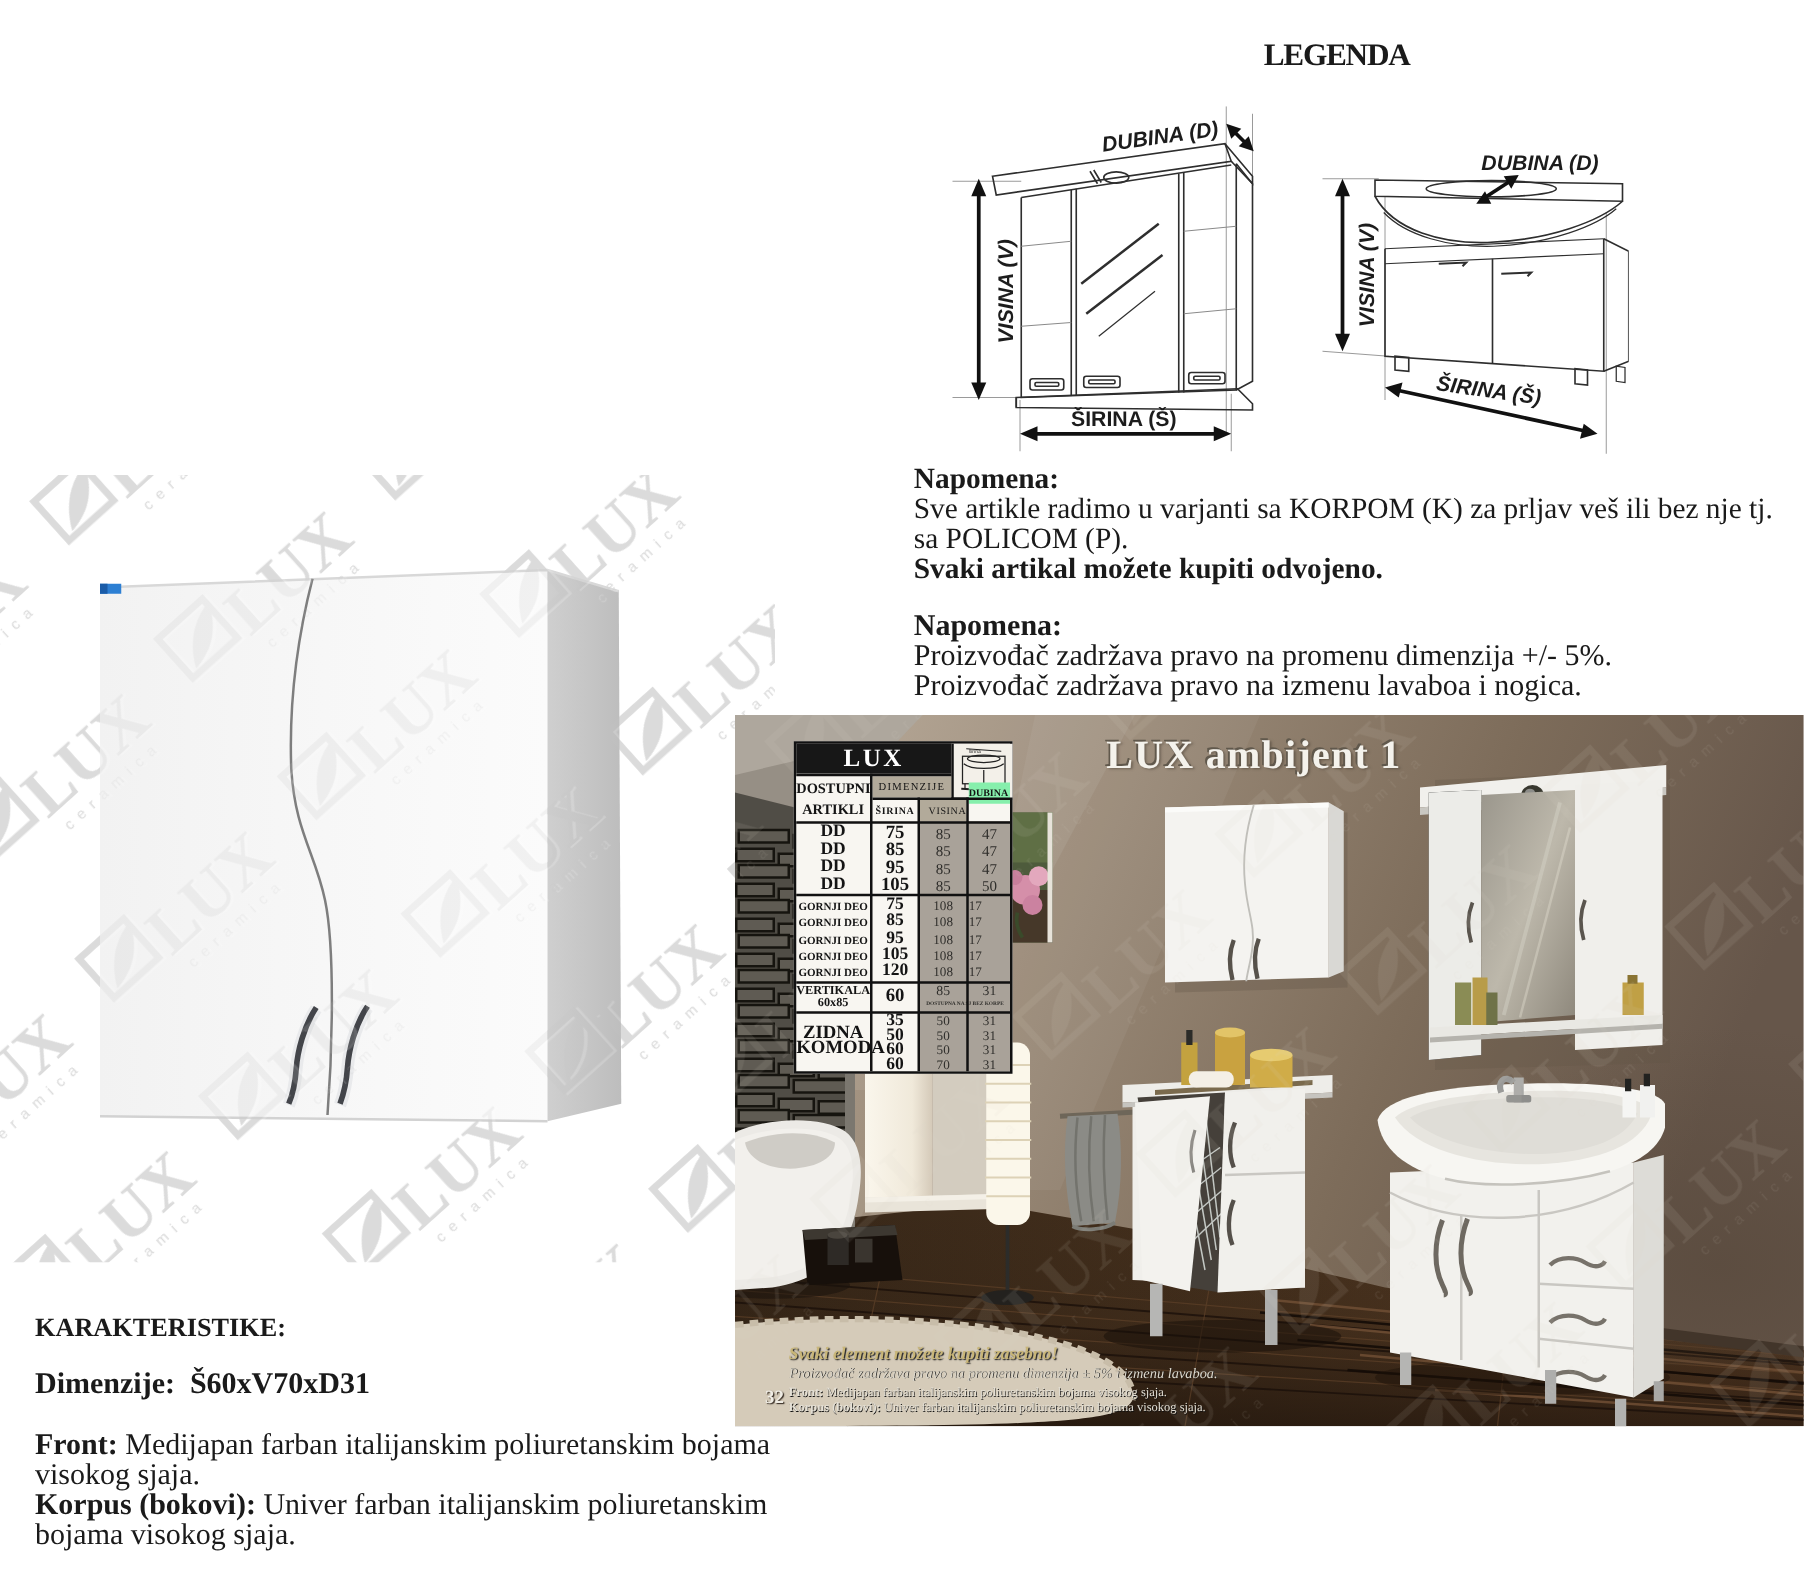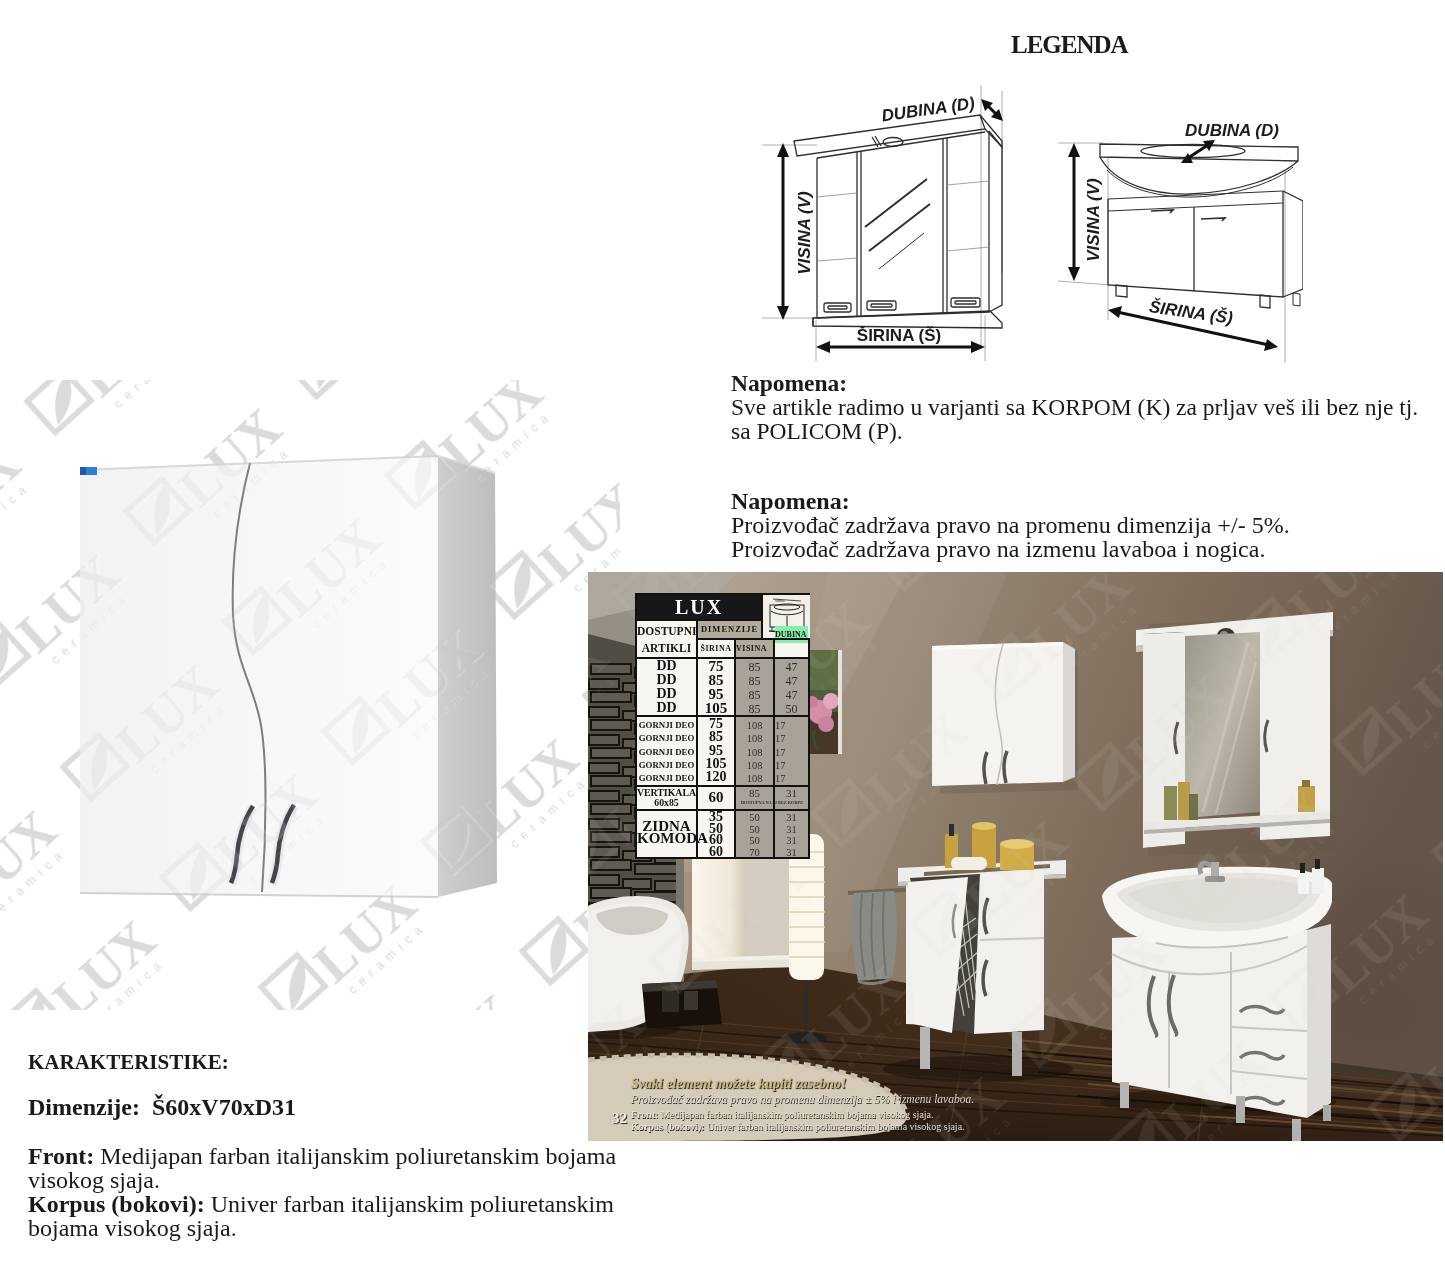--- a/index.html
+++ b/index.html
@@ -139,20 +139,21 @@
   <text x="177" y="21" font-size="17" font-weight="bold" font-style="italic" text-anchor="middle">DUBINA (D)</text>
   <text x="38" y="111" font-size="17" font-weight="bold" font-style="italic" text-anchor="middle" transform="rotate(-90 38 105)">VISINA (V)</text>
   <text x="136" y="203" font-size="17" font-weight="bold" font-style="italic" text-anchor="middle" transform="rotate(8 136 197)">ŠIRINA (Š)</text>
 </g>
 </svg>
 
 <div class="abs" style="left:731px;top:371px;font-size:23.5px;line-height:24px;">
 <b>Napomena:</b><br>
 Sve artikle radimo u varjanti sa KORPOM (K) za prljav veš ili bez nje tj.<br>
 sa POLICOM (P).<br>
+<b>Svaki artikal možete kupiti odvojeno.</b>
 </div>
 
 <div class="abs" style="left:731px;top:489px;font-size:24px;line-height:24px;">
 <b>Napomena:</b><br>
 Proizvođač zadržava pravo na promenu dimenzija +/- 5%.<br>
 Proizvođač zadržava pravo na izmenu lavaboa i nogica.
 </div>
 
 <svg class="abs" style="left:0px;top:380px;" width="620" height="630" viewBox="0 0 620 630">
 <defs>
@@ -538,20 +539,22 @@
   <rect x="412" y="272" width="34" height="26" fill="#d0ac48"></rect>
   <ellipse cx="429" cy="272" rx="17" ry="5" fill="#e6cb70"></ellipse>
   <rect x="357" y="262" width="13" height="34" fill="#c3a23f"></rect>
   <rect x="361" y="252" width="5" height="12" fill="#2b2b28"></rect>
   <rect x="363" y="285" width="36" height="13" rx="6" fill="#f4efe6"></rect>
 </g>
 
 <rect x="0" y="0" width="855" height="569" fill="url(#wmp)" opacity="0.10"></rect>
 </svg>
 
+<div class="abs" style="left:297px;top:13px;font-size:32px;font-weight:bold;color:#f4f2ec;
+     text-shadow:-1.5px -1.5px 0 #60584c, 1.5px 1.5px 2px rgba(70,60,50,0.55);letter-spacing:1px;">LUX ambijent 1</div>
 
 <div class="abs" style="left:47px;top:21px;width:175px;height:266px;background:#f8f6f1;border:2px solid #111;box-sizing:border-box;font-family:'Liberation Serif',serif;color:#141414;">
 
   <div class="abs" style="left:0;top:0;width:124px;height:24px;background:#171717;color:#fff;text-align:center;font-size:20px;font-weight:bold;line-height:24px;letter-spacing:2px;">LUX</div>
 
   <div class="abs" style="left:124px;top:0;width:47px;height:43px;background:#f3f0e9;border-left:2px solid #111;border-bottom:2px solid #111;">
     <svg width="47" height="43" viewBox="0 0 47 43">
       <g fill="none" stroke="#222" stroke-width="1">
         <rect x="7" y="10" width="34" height="22"></rect>
         <ellipse cx="24" cy="12" rx="13" ry="3"></ellipse>
@@ -560,23 +563,23 @@
         <line x1="9" y1="32" x2="9" y2="36"></line>
               <line x1="39" y1="32" x2="39" y2="36"></line>
         <path d="M6,36 L42,38" stroke-width="1.5"></path>
         <path d="M10,4 L38,6" stroke-width="0.8"></path>
       </g>
       <text x="12" y="7" font-size="4" fill="#222" font-family="Liberation Sans,sans-serif">širina</text>
     </svg>
   </div>
 
   <div class="abs" style="left:0;top:24px;width:59px;height:39px;background:#f8f6f1;text-align:center;font-weight:bold;font-size:11.5px;line-height:17px;padding-top:4px;box-sizing:border-box;white-space:nowrap;">DOSTUPNI<br>ARTIKLI</div>
-  <div class="abs" style="left:61px;top:26px;width:63px;height:17px;background:#b2aa9a;text-align:center;font-weight:bold;font-size:8.5px;line-height:17px;letter-spacing:1px;white-space:nowrap;">DIMENZIJE</div>
+  <div class="abs" style="left:61px;top:26px;width:63px;height:17px;background:#b2aa9a;text-align:center;font-weight:normal;font-size:8.5px;line-height:17px;letter-spacing:1px;white-space:nowrap;">DIMENZIJE</div>
   <div class="abs" style="left:61px;top:45px;width:36px;height:17px;background:#f8f6f1;text-align:center;font-weight:bold;font-size:8px;line-height:17px;letter-spacing:0.5px;white-space:nowrap;">ŠIRINA</div>
-  <div class="abs" style="left:99px;top:45px;width:37px;height:17px;background:#b2aa9a;text-align:left;font-weight:bold;font-size:8px;line-height:17px;letter-spacing:0.5px;white-space:nowrap;">VISINA</div>
+  <div class="abs" style="left:99px;top:45px;width:37px;height:17px;background:#b2aa9a;text-align:right;font-weight:normal;font-size:8px;line-height:17px;letter-spacing:0.5px;white-space:nowrap;">VISINA</div>
   <div class="abs" style="left:138px;top:31px;width:33px;height:17px;background:#86efac;text-align:left;font-weight:bold;font-size:8px;line-height:17px;white-space:nowrap;">DUBINA</div>
 
   <div class="abs" style="left:99px;top:62px;width:72px;height:200px;background:#a9a299;"></div>
 
   <div class="abs" style="left:0;top:64px;width:59px;text-align:center;font-weight:bold;font-size:14px;line-height:14px;">DD<br>DD<br>DD<br>DD</div>
   <div class="abs" style="left:61px;top:64px;width:36px;text-align:center;font-weight:bold;font-size:15px;line-height:14px;">75<br>85<br>95<br>105</div>
   <div class="abs" style="left:99px;top:65px;width:37px;text-align:center;font-size:12px;line-height:14px;color:#2f2e2b;">85<br>85<br>85<br>85</div>
   <div class="abs" style="left:138px;top:65px;width:33px;text-align:center;font-size:12px;line-height:14px;color:#2f2e2b;">47<br>47<br>47<br>50</div>
 
   <div class="abs" style="left:0;top:124px;width:59px;text-align:center;font-weight:bold;font-size:8.8px;line-height:13.3px;white-space:nowrap;">GORNJI DEO<br>GORNJI DEO<br>GORNJI DEO<br>GORNJI DEO<br>GORNJI DEO</div>

